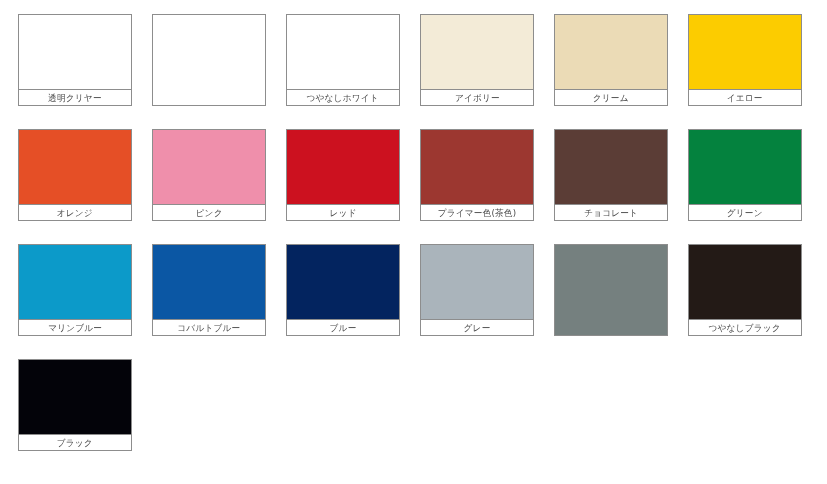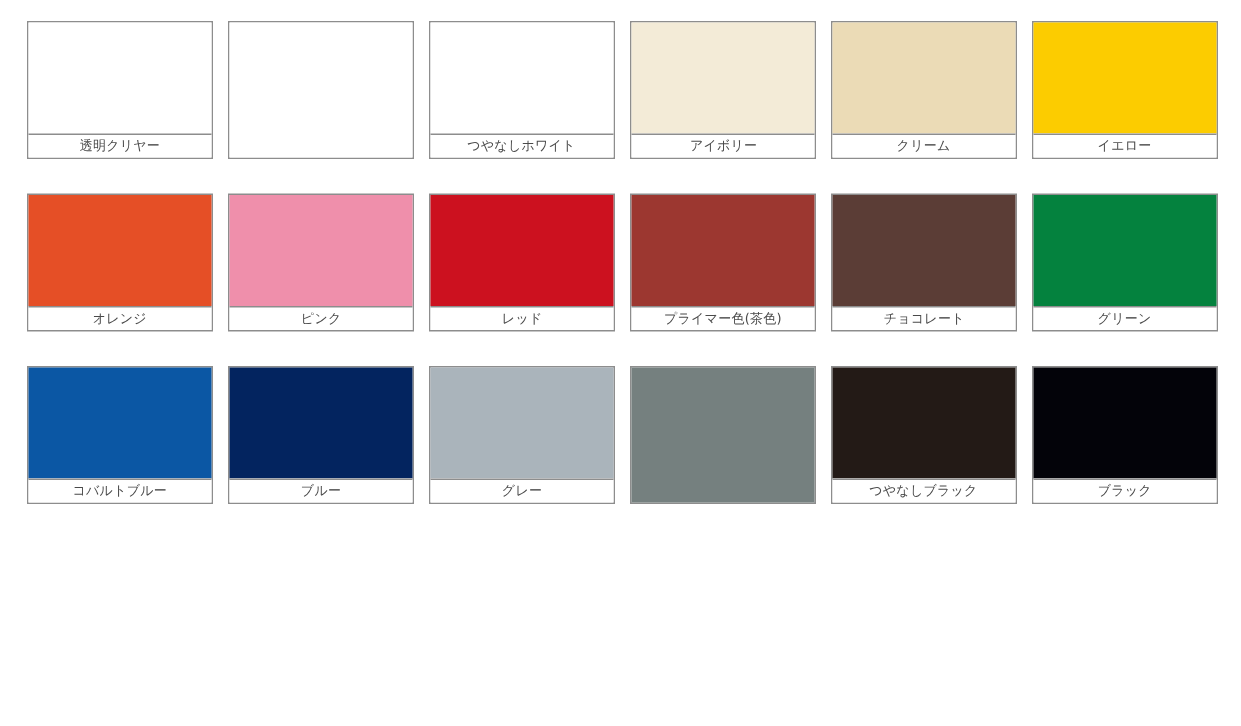--- a/index.html
+++ b/index.html
@@ -17,21 +17,21 @@
   #swatch-grid {
     display: grid;
     grid-template-columns: repeat(6, 125px);
     grid-template-rows: repeat(4, 101px);
     column-gap: 9px;
     row-gap: 14px;
     padding: 14px 0 0 18px;
     box-sizing: border-box;
   }
   .swatch-cell {
-    width: 124px;
+    width: 114px;
     height: 92px;
     display: flex;
     flex-direction: column;
     border: 1px solid #8d8d8d;
     box-sizing: border-box;
     background: #ffffff;
   }
   .swatch-cell.empty {
     border: none;
     background: transparent;
@@ -127,20 +127,26 @@
         <span class="swatch-label">チョコレート</span>
       </div>
     </div>
     <div class="swatch-cell">
       <div class="swatch-color" style="background: rgb(4, 130, 62);"></div>
       <div class="swatch-label-bar">
         <span class="swatch-label">グリーン</span>
       </div>
     </div>
     <div class="swatch-cell">
+      <div class="swatch-color" style="background: rgb(12, 154, 201);"></div>
+      <div class="swatch-label-bar">
+        <span class="swatch-label">マリンブルー</span>
+      </div>
+    </div>
+    <div class="swatch-cell">
       <div class="swatch-color" style="background: rgb(11, 87, 164);"></div>
       <div class="swatch-label-bar">
         <span class="swatch-label">コバルトブルー</span>
       </div>
     </div>
     <div class="swatch-cell">
       <div class="swatch-color" style="background: rgb(3, 36, 95);"></div>
       <div class="swatch-label-bar">
         <span class="swatch-label">ブルー</span>
       </div>

